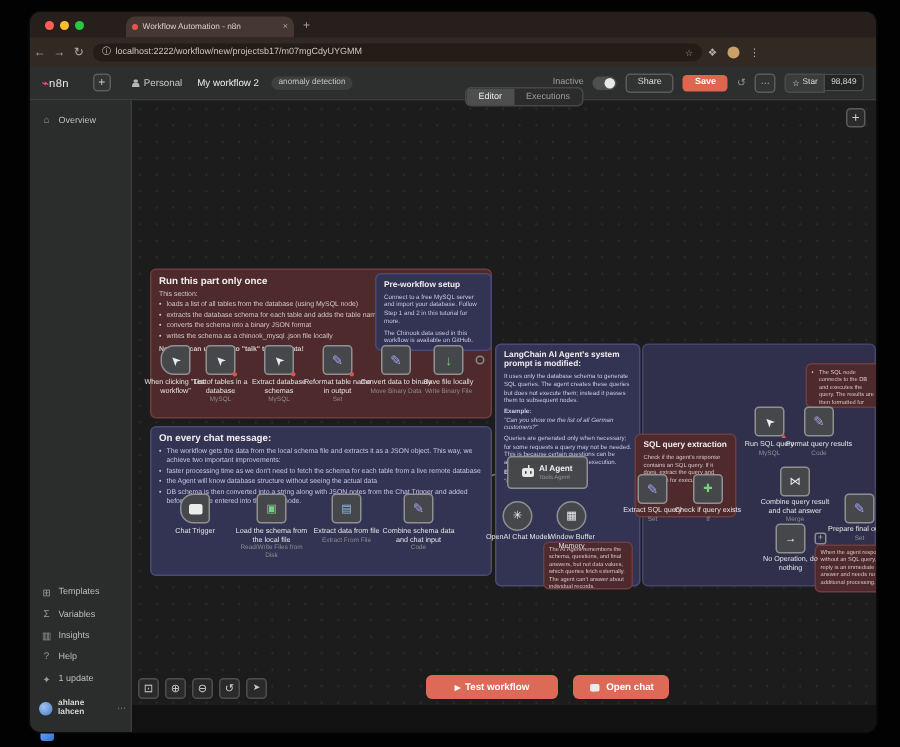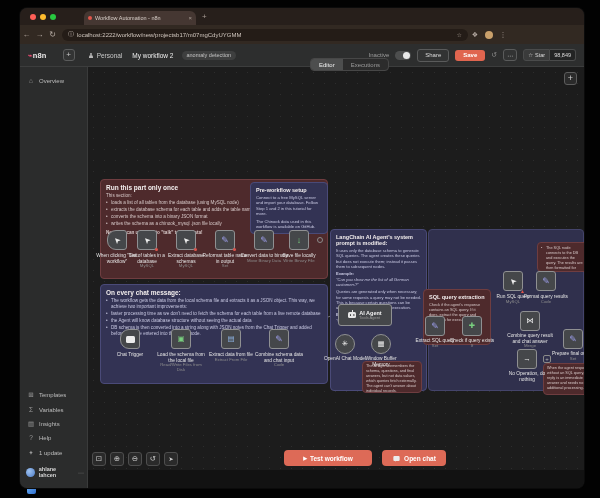--- a/index.html
+++ b/index.html
@@ -15,21 +15,21 @@
   .newtab{position:absolute;left:182px;top:4px;color:#a99d96;font-size:8px}
   #toolbar{position:absolute;left:0;top:17px;width:100%;height:19px;background:#322922;display:flex;align-items:center;color:#b6aba3;font-size:8px}
   #toolbar .nav{width:13px;text-align:center}
   .urlpill{position:relative;height:12px;width:406px;background:#241c17;border-radius:6px;color:#cfc5bd;font-size:6px;display:flex;align-items:center;gap:3px;padding:0 6px;margin-left:3px}
   .urlpill .bstar{margin-left:auto;font-size:6px;color:#a3988f}
   .tb-ic{width:14px;text-align:center;font-size:7px}
   .bavatar{width:8px;height:8px;border-radius:50%;background:#c9a06b;margin:0 3px}
   
   #appheader{position:absolute;left:0;top:36px;width:100%;height:23px;background:#2d2e2e;border-bottom:1px solid #3c3d3d;display:flex;align-items:center}
   .brand{color:#ea4b71;font-size:7.5px;font-weight:bold;margin-left:8px;letter-spacing:.2px}
-  .brand b{color:#eceaea;font-weight:bold}
+  .brand b{color:#eceaea;font-weight:normal}
   .addwf{width:12px;height:12px;border:1px solid #5b5c5c;border-radius:3px;color:#c7c7c7;font-size:8px;line-height:10px;text-align:center;margin-left:16px;background:#333434}
   .person{width:5px;height:5px;position:relative;margin-left:14px}
   .person:before{content:"";position:absolute;left:1.4px;top:0;width:2.4px;height:2.4px;border-radius:50%;background:#b7b7b7}
   .person:after{content:"";position:absolute;left:.2px;top:2.8px;width:4.6px;height:2.4px;border-radius:2.5px 2.5px 0 0;background:#b7b7b7}
   .crumb{color:#c9c9c9;font-size:6.5px;margin-left:3px}
   .wfname{color:#ededed;font-size:6.5px;margin-left:10px}
   .tagpill{background:#3e3f3f;color:#c4c4c4;font-size:5.5px;border-radius:6px;padding:1.5px 5px;margin-left:8px}
   .hdr-right{margin-left:auto;display:flex;align-items:center;gap:6px;margin-right:8px}
   .inactive{color:#9e9e9e;font-size:6px}
   .toggle{width:16px;height:9px;border-radius:5px;background:#4d4e4e;position:relative}

